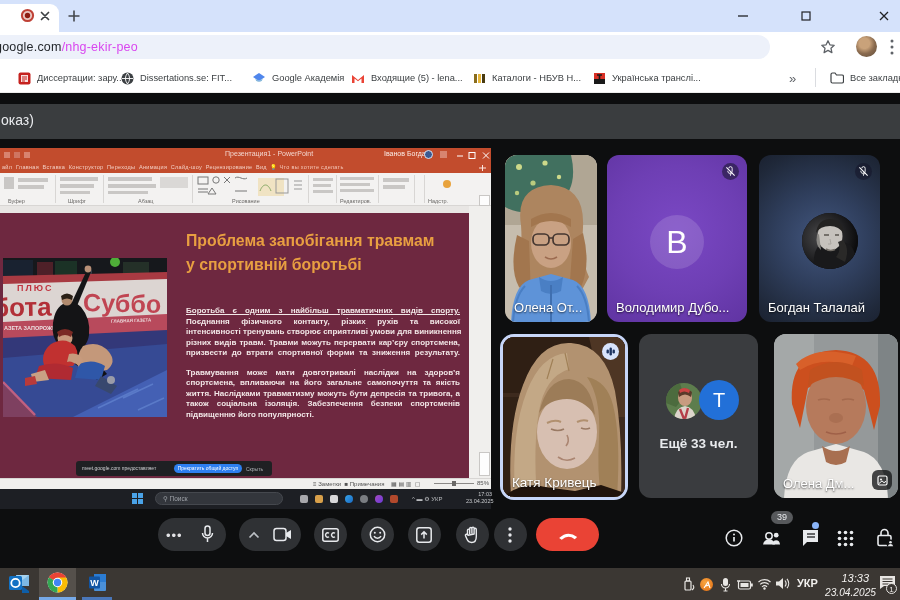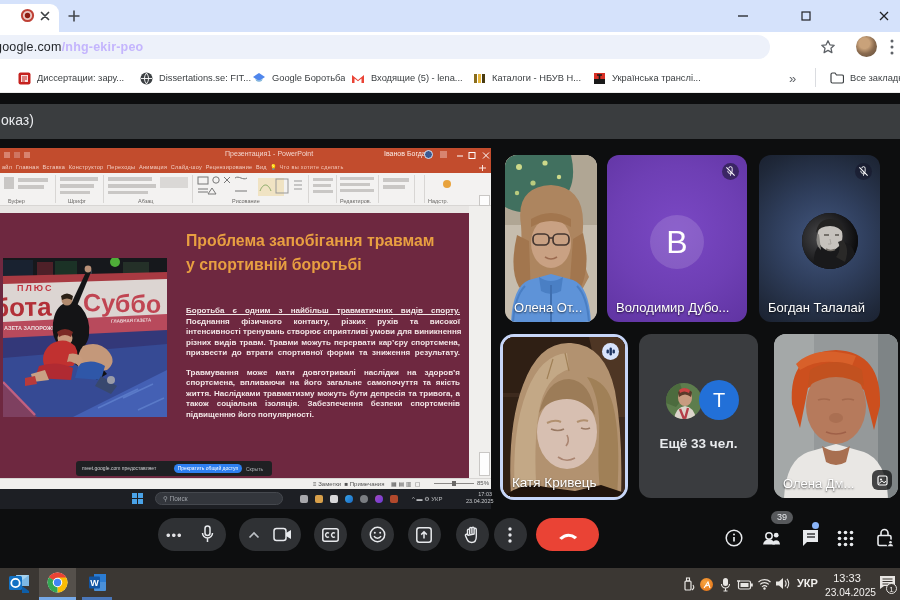--- a/index.html
+++ b/index.html
@@ -31,21 +31,21 @@
     </svg>
   <svg class="abs" style="left:799px;top:9px;" width="14" height="14">
       <rect x="3" y="3" width="8" height="8" fill="none" stroke="#202124" stroke-width="1.2"></rect>
     </svg>
   <svg class="abs" style="left:877px;top:9px;" width="14" height="14">
       <path d="M3 3 L11 11 M11 3 L3 11" stroke="#202124" stroke-width="1.3"></path>
     </svg>
 
   <div class="abs" style="left:0;top:32px;width:900px;height:30px;background:#ffffff;"></div>
   <div class="abs" style="left:-24px;top:35px;width:794px;height:24px;background:#edf1fa;border-radius:12px;"></div>
-  <div class="abs" style="left:-5px;top:40px;font-size:12.5px;color:#24272c;letter-spacing:0.2px;">google.com<span style="color:#c4b5fd;font-weight:bold;">/nhg-ekir-peo</span></div>
+  <div class="abs" style="left:-5px;top:40px;font-size:12.5px;color:#24272c;letter-spacing:0.2px;">google.com<span style="color:#d946ef;">/nhg-ekir-peo</span></div>
   <svg class="abs" style="left:820px;top:39px;" width="16" height="16">
     <path d="M8 1.8 L9.9 5.8 L14.2 6.3 L11 9.3 L11.9 13.6 L8 11.4 L4.1 13.6 L5 9.3 L1.8 6.3 L6.1 5.8 Z" fill="none" stroke="#5f6368" stroke-width="1.3" stroke-linejoin="round"></path>
   </svg>
   <div class="abs" style="left:856px;top:36px;width:21px;height:21px;border-radius:50%;background:radial-gradient(circle at 40% 35%, #c9a27a 0 28%, #8a6b4f 55%, #5c4a38 100%);"></div>
   <svg class="abs" style="left:886px;top:38px;" width="12" height="18">
     <circle cx="6" cy="3" r="1.5" fill="#5f6368"></circle>
       <circle cx="6" cy="9" r="1.5" fill="#5f6368"></circle>
       <circle cx="6" cy="15" r="1.5" fill="#5f6368"></circle>
   </svg>
 
@@ -56,33 +56,33 @@
             font-size:9.3px; color:#3c4043; white-space:nowrap; overflow:hidden; }
     </style>
     <div class="bm" style="left:18px;">
       <svg width="13" height="13">
           <rect x="0.5" y="0.5" width="12" height="12" rx="2" fill="#c5221f"></rect>
           <rect x="3" y="3" width="7" height="7" fill="#fff" opacity="0.85"></rect>
           <path d="M4 5h5M4 7h5M4 9h3" stroke="#c5221f" stroke-width="1"></path>
         </svg>
       <span>Диссертации: зару...</span>
     </div>
-    <div class="bm" style="left:140px;">
+    <div class="bm" style="left:121px;">
       <svg width="13" height="13">
           <circle cx="6.5" cy="6.5" r="6" fill="#3c4043"></circle>
           <path d="M1 6.5h11M6.5 1a9 9 0 0 1 0 11M6.5 1a9 9 0 0 0 0 11" stroke="#fff" stroke-width="0.9" fill="none"></path>
         </svg>
       <span>Dissertations.se: FIT...</span>
     </div>
     <div class="bm" style="left:252px;">
       <svg width="14" height="13">
           <path d="M7 1 L13 5 L7 9 L1 5 Z" fill="#4f86ec"></path>
           <path d="M3.5 6.8 a3.5 3 0 0 0 7 0 L7 9 Z" fill="#7db3d8"></path>
         </svg>
-      <span>Google Боротьба</span>
+      <span>Google Академія</span>
     </div>
     <div class="bm" style="left:351px;">
       <svg width="14" height="11">
           <path d="M1 10 V2 L7 7 L13 2 V10 H10.5 V5.5 L7 8.3 L3.5 5.5 V10 Z" fill="#ea4335"></path>
         </svg>
       <span>Входящие (5) - lena...</span>
     </div>
     <div class="bm" style="left:473px;">
       <svg width="13" height="13">
           <rect x="1" y="2" width="3" height="9" fill="#8a6d1d"></rect>
@@ -618,21 +618,21 @@
     </svg>
     <svg class="abs" style="left:757px;top:577px;" width="15" height="13" viewBox="0 0 15 13">
       <path d="M1.5 5 a9 9 0 0 1 12 0 M3.2 7.4 a6.2 6.2 0 0 1 8.6 0 M5 9.8 a3.4 3.4 0 0 1 5 0" stroke="#e8e6e3" stroke-width="1.2" fill="none"></path>
       <circle cx="7.5" cy="11.5" r="1.2" fill="#e8e6e3"></circle>
     </svg>
     <svg class="abs" style="left:775px;top:577px;" width="15" height="13" viewBox="0 0 15 13">
       <path d="M1 4.5 h3 l4 -3.5 v11 l-4 -3.5 h-3 Z" fill="#e8e6e3"></path>
       <path d="M10 3.5 a5 5 0 0 1 0 6 M12 1.8 a7.5 7.5 0 0 1 0 9.4" stroke="#e8e6e3" stroke-width="1.2" fill="none"></path>
     </svg>
     <div class="abs" style="left:797px;top:577px;font-size:11px;font-weight:bold;color:#f2f0ee;">УКР</div>
-    <div class="abs" style="left:825px;top:571px;width:44px;font-size:11px;line-height:14px;color:#f2f0ee;text-align:center;">13:33<br><span style="font-size:10.2px;">23.04.2025</span></div>
+    <div class="abs" style="left:825px;top:571px;width:44px;font-size:11px;line-height:14px;color:#f2f0ee;text-align:right;font-style:italic;">13:33<br><span style="font-size:10.2px;">23.04.2025</span></div>
     <svg class="abs" style="left:879px;top:575px;" width="17" height="15" viewBox="0 0 17 15">
       <path d="M1 1 h15 v10 h-11 l-4 3 Z" fill="#e8e6e3"></path>
       <path d="M3.5 4 h10 M3.5 6.5 h10 M3.5 9 h6" stroke="#3b3733" stroke-width="1.1"></path>
     </svg>
     <div class="abs" style="left:886px;top:583px;width:11px;height:11px;border-radius:50%;background:#3b3733;border:1px solid #e8e6e3;color:#e8e6e3;font-size:8px;line-height:11px;text-align:center;">1</div>
   </div>
 
 </div>
 
 </body></html>

